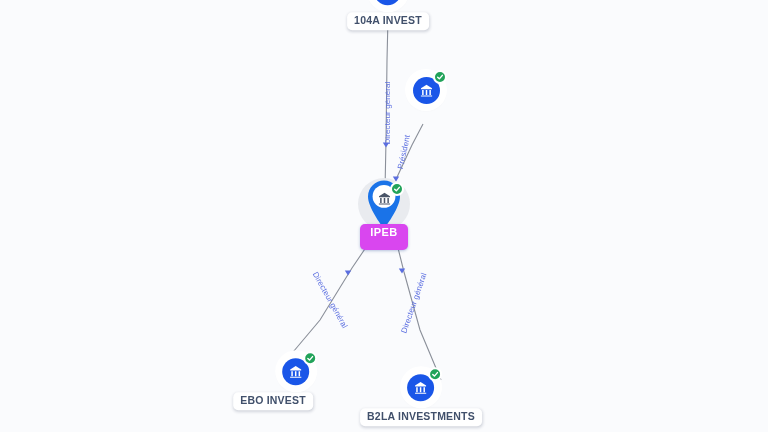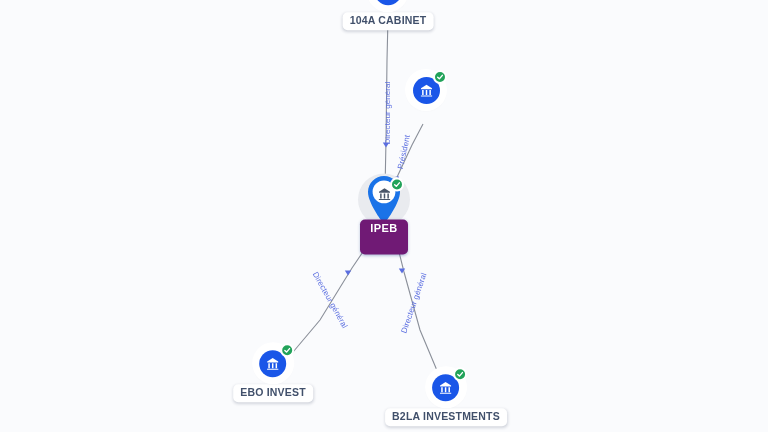--- a/index.html
+++ b/index.html
@@ -126,26 +126,26 @@
     background: #22a35a;
     border: 2px solid #ffffff;
     display: flex;
     align-items: center;
     justify-content: center;
     box-sizing: border-box;
     z-index: 3;
   }
   .focus-label {
     margin-top: -6px;
-    background: #701a75;
+    background: #d946ef;
     color: #ffffff;
     font-size: 11px;
     font-weight: 700;
     letter-spacing: 0.4px;
-    padding: 3px 10px 21px 10px;
+    padding: 3px 10px 12px 10px;
     border-radius: 5px;
     white-space: nowrap;
     box-shadow: 0 1px 3px rgba(20,60,140,0.30);
     line-height: 1;
     position: relative;
     z-index: 4;
   }
   .edge-label {
     position: absolute;
     font-size: 8px;
@@ -181,21 +181,21 @@
       <div class="edge-label" style="left: 404px; top: 152px; transform: translate(-50%, -50%) rotate(-78deg);">Président</div>
       <div class="edge-label" style="left: 330px; top: 300px; transform: translate(-50%, -50%) rotate(61deg);">Directeur général</div>
       <div class="edge-label" style="left: 414px; top: 303px; transform: translate(-50%, -50%) rotate(-71deg);">Directeur général</div>
     </div>
 
   <div id="node-layer">
       <div class="node" style="left: 388px; top: 2px;">
         <div class="node-icon-wrap">
           <div class="node-icon-circle"></div>
         </div>
-        <div class="node-label">104A CABINET</div>
+        <div class="node-label">104A INVEST</div>
       </div>
       <div class="node" style="left: 426px; top: 90px;">
         <div class="node-icon-wrap">
           <div class="node-icon-circle">
             <svg width="15" height="15" viewBox="0 0 24 24" aria-hidden="true">
     <path fill="#ffffff" d="M3 20h18v1.6H3z"></path>
     <path fill="#ffffff" d="M5 11h2.4v8H5zM10.8 11h2.4v8h-2.4zM16.6 11H19v8h-2.4z"></path>
     <path fill="#ffffff" d="M12 2.6 3.2 8.2V10h17.6V8.2z"></path>
   </svg>
           </div>
@@ -222,38 +222,38 @@
             </div>
           </div>
           <div class="focus-badge">
             <svg width="8" height="8" viewBox="0 0 24 24" aria-hidden="true">
     <path fill="none" stroke="#ffffff" stroke-width="4.2" stroke-linecap="round" stroke-linejoin="round" d="M5 12.5 10 17.5 19 7"></path>
   </svg>
           </div>
         </div>
         <div class="focus-label">IPEB</div>
       </div>
-      <div class="node" style="left: 273px; top: 374px;">
+      <div class="node" style="left: 273px; top: 382px; align-items: flex-end;">
         <div class="node-icon-wrap">
           <div class="node-icon-circle">
             <svg width="15" height="15" viewBox="0 0 24 24" aria-hidden="true">
     <path fill="#ffffff" d="M3 20h18v1.6H3z"></path>
     <path fill="#ffffff" d="M5 11h2.4v8H5zM10.8 11h2.4v8h-2.4zM16.6 11H19v8h-2.4z"></path>
     <path fill="#ffffff" d="M12 2.6 3.2 8.2V10h17.6V8.2z"></path>
   </svg>
           </div>
           <div class="verified-badge">
             <svg width="8" height="8" viewBox="0 0 24 24" aria-hidden="true">
     <path fill="none" stroke="#ffffff" stroke-width="4.2" stroke-linecap="round" stroke-linejoin="round" d="M5 12.5 10 17.5 19 7"></path>
   </svg>
           </div>
         </div>
         <div class="node-label">EBO INVEST</div>
       </div>
-      <div class="node" style="left: 446px; top: 398px; justify-content: flex-end;">
+      <div class="node" style="left: 421px; top: 398px; justify-content: flex-end;">
         <div class="node-icon-wrap">
           <div class="node-icon-circle">
             <svg width="15" height="15" viewBox="0 0 24 24" aria-hidden="true">
     <path fill="#ffffff" d="M3 20h18v1.6H3z"></path>
     <path fill="#ffffff" d="M5 11h2.4v8H5zM10.8 11h2.4v8h-2.4zM16.6 11H19v8h-2.4z"></path>
     <path fill="#ffffff" d="M12 2.6 3.2 8.2V10h17.6V8.2z"></path>
   </svg>
           </div>
           <div class="verified-badge">
             <svg width="8" height="8" viewBox="0 0 24 24" aria-hidden="true">

